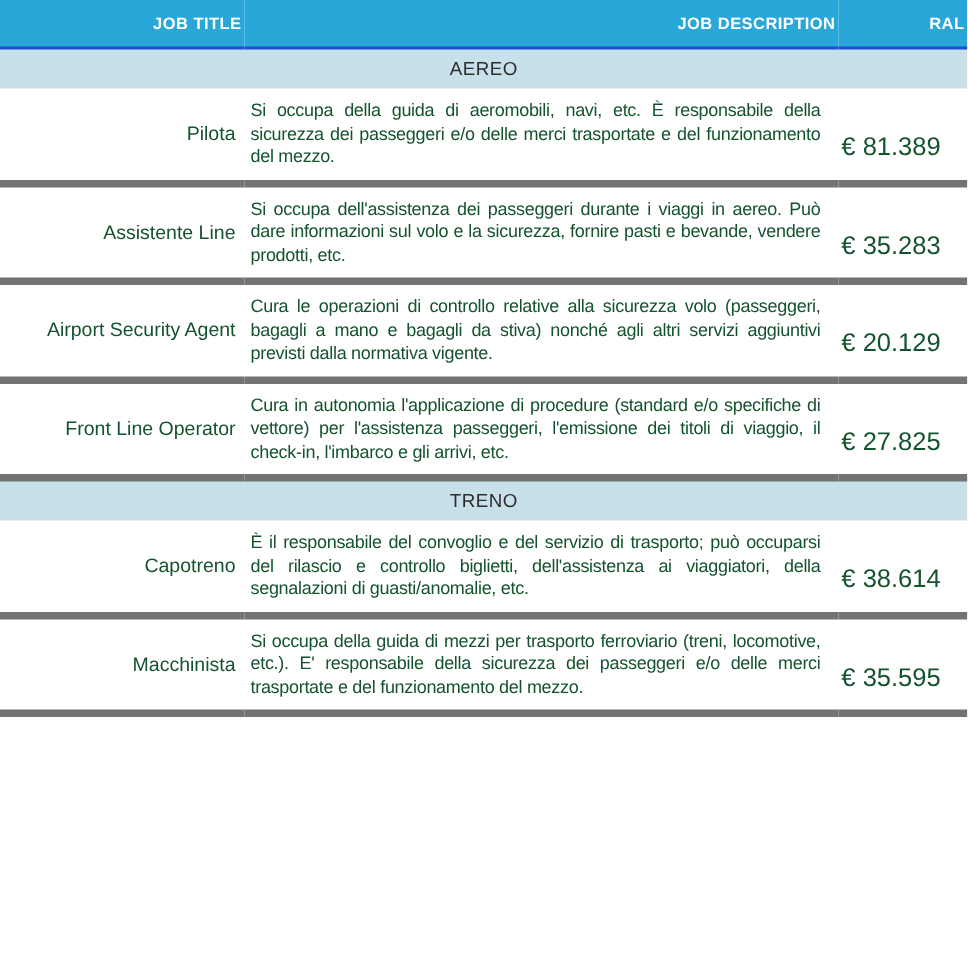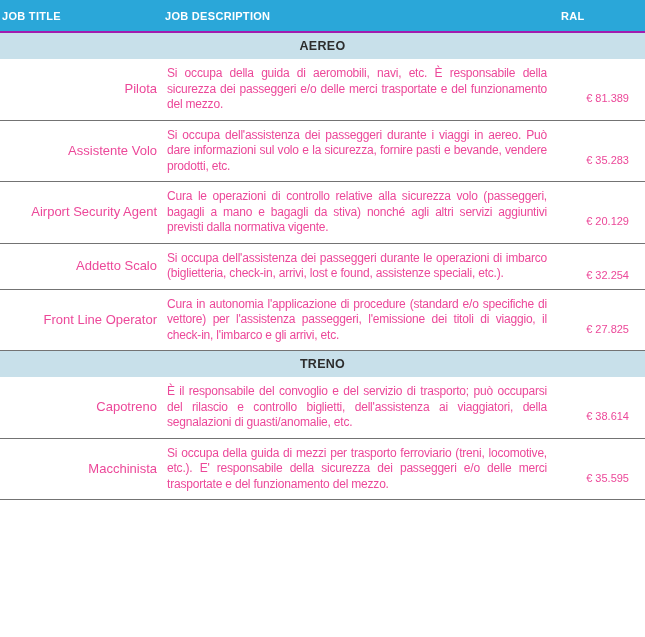--- a/index.html
+++ b/index.html
@@ -22,54 +22,54 @@
   col.c-title { width: 163px; }
   col.c-desc  { width: 396px; }
   col.c-ral   { width: 86px; }
 
   thead th {
     background: #2AA7D9;
     color: #ffffff;
     font-size: 11px;
     font-weight: bold;
     letter-spacing: 0.3px;
-    text-align: left;
+    text-align: right;
     padding: 10px 2px 9px 2px;
-    border-bottom: 2px solid #a21caf;
+    border-bottom: 2px solid #1d4ed8;
   }
   tr.section-row td {
     background: #C8E0EA;
     color: #2d2d2d;
     font-size: 12.5px;
-    font-weight: bold;
+    font-weight: normal;
     text-align: center;
     padding: 6px 2px;
     letter-spacing: 0.3px;
   }
   tr.data-row td {
-    border-bottom: 1px solid #737373;
+    border-bottom: 5px solid #737373;
     vertical-align: middle;
-    color: #ec4899;
+    color: #14532d;
   }
   td.cell-title {
     text-align: right;
     font-size: 13px;
     padding: 7px 6px;
     line-height: 16px;
   }
   td.cell-desc {
     text-align: justify;
     font-size: 12px;
     letter-spacing: -0.2px;
     line-height: 15.5px;
     padding: 7px 12px 7px 4px;
   }
   td.cell-ral {
-    text-align: right;
-    font-size: 11px;
+    text-align: center;
+    font-size: 17px;
     padding: 25px 16px 7px 0;
     white-space: nowrap;
   }
 </style>
 </head>
 <body>
 
 <div class="page">
   <table class="jobs">
     <colgroup>
@@ -87,33 +87,28 @@
     <tbody>
         <tr class="section-row">
           <td colspan="3">AEREO</td>
         </tr>
         <tr class="data-row">
           <td class="cell-title">Pilota</td>
           <td class="cell-desc">Si occupa della guida di aeromobili, navi, etc. È responsabile della sicurezza dei passeggeri e/o delle merci trasportate e del funzionamento del mezzo.</td>
           <td class="cell-ral">€ 81.389</td>
         </tr>
         <tr class="data-row">
-          <td class="cell-title">Assistente Volo</td>
+          <td class="cell-title">Assistente Line</td>
           <td class="cell-desc">Si occupa dell'assistenza dei passeggeri durante i viaggi in aereo. Può dare informazioni sul volo e la sicurezza, fornire pasti e bevande, vendere prodotti, etc.</td>
           <td class="cell-ral">€ 35.283</td>
         </tr>
         <tr class="data-row">
           <td class="cell-title">Airport Security Agent</td>
           <td class="cell-desc">Cura le operazioni di controllo relative alla sicurezza volo (passeggeri, bagagli a mano e bagagli da stiva) nonché agli altri servizi aggiuntivi previsti dalla normativa vigente.</td>
           <td class="cell-ral">€ 20.129</td>
-        </tr>
-        <tr class="data-row">
-          <td class="cell-title">Addetto Scalo</td>
-          <td class="cell-desc">Si occupa dell'assistenza dei passeggeri durante le operazioni di imbarco (biglietteria, check-in, arrivi, lost e found, assistenze speciali, etc.).</td>
-          <td class="cell-ral">€ 32.254</td>
         </tr>
         <tr class="data-row">
           <td class="cell-title">Front Line Operator</td>
           <td class="cell-desc">Cura in autonomia l'applicazione di procedure (standard e/o specifiche di vettore) per l'assistenza passeggeri, l'emissione dei titoli di viaggio, il check-in, l'imbarco e gli arrivi, etc.</td>
           <td class="cell-ral">€ 27.825</td>
         </tr>
         <tr class="section-row">
           <td colspan="3">TRENO</td>
         </tr>
         <tr class="data-row">

